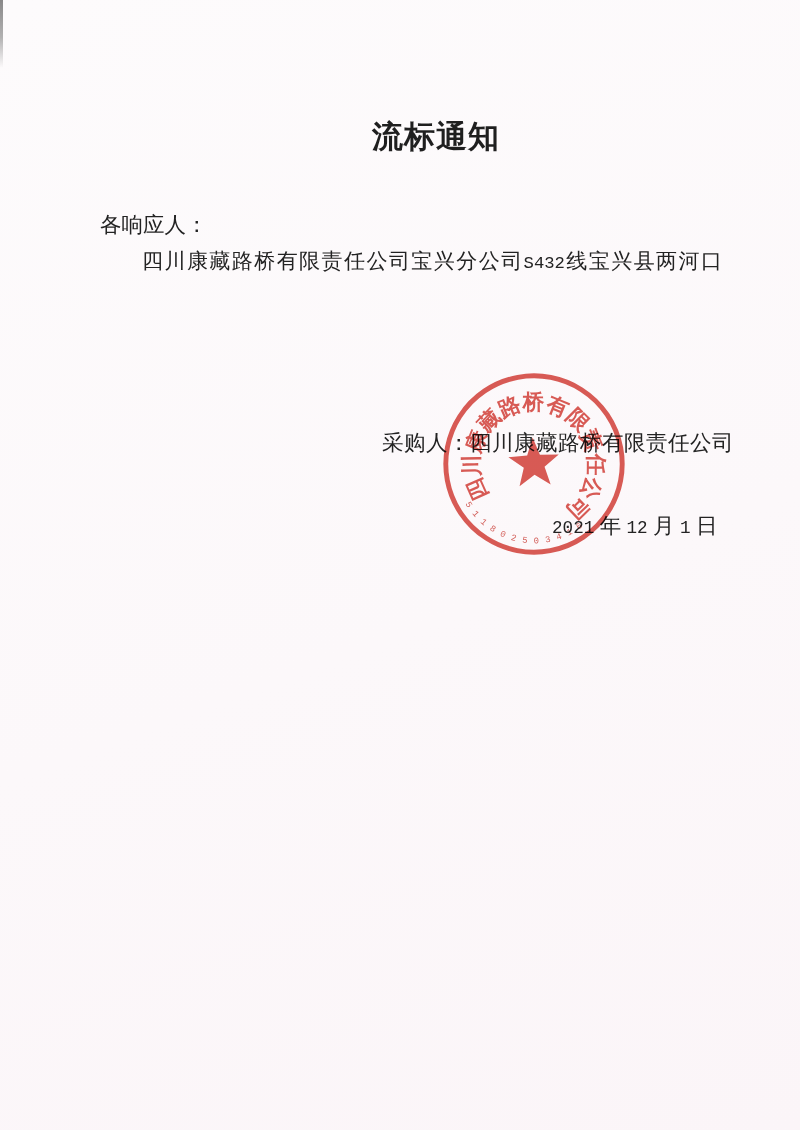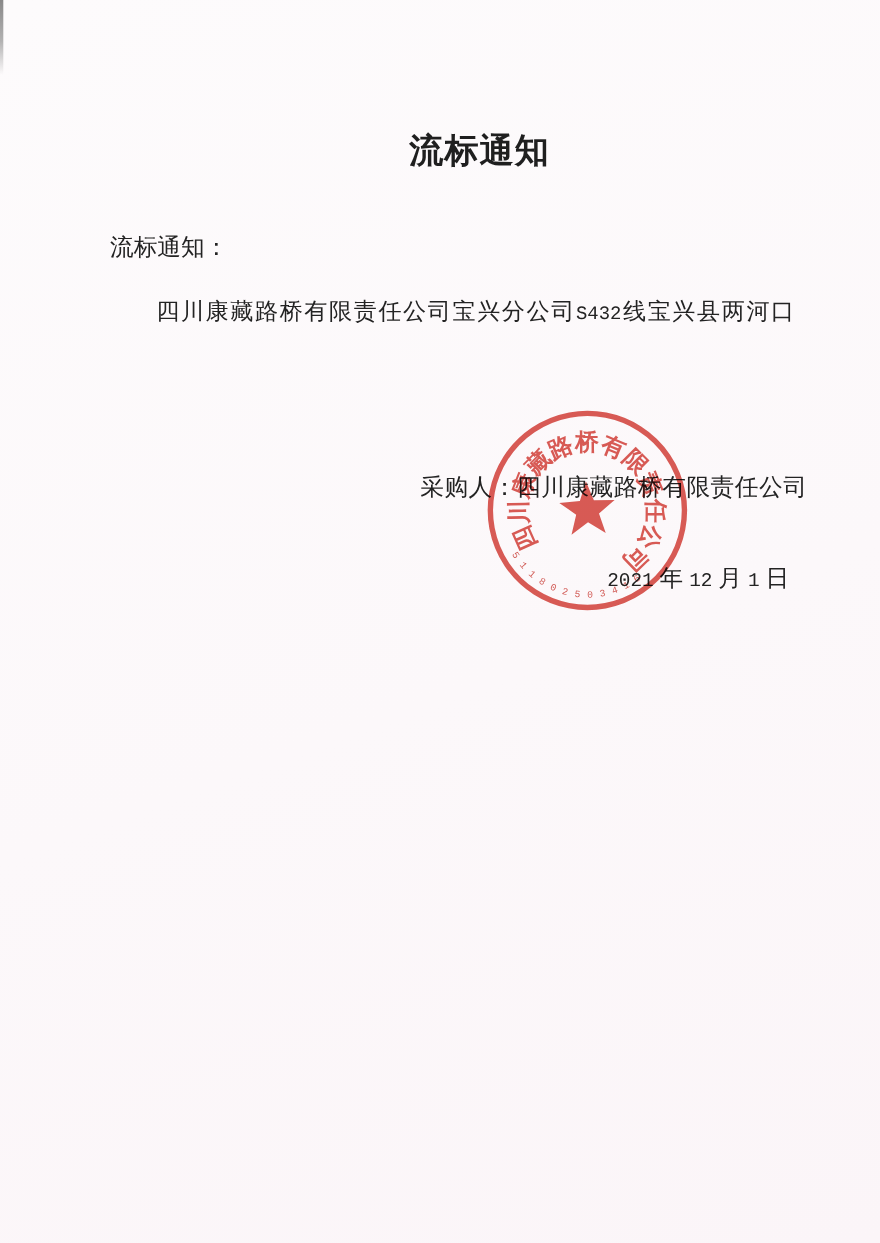--- a/index.html
+++ b/index.html
@@ -36,21 +36,20 @@
   .body-paragraph{
     position:absolute;left:100px;top:246px;width:622px;
     font-size:21px;line-height:31px;
     color:#232323;
   }
   .body-line{width:622px;}
   .body-line.justify{
     text-align:justify;
     text-align-last:justify;
     text-justify:inter-character;
-    margin-top:22px;
   }
   .body-line.indent{text-indent:2em;}
   .latin{
     font-family:"Liberation Mono","DejaVu Sans Mono",monospace;
     font-size:0.82em;
     letter-spacing:0;
   }
   .signature-line{
     position:absolute;left:382px;top:429px;
     font-size:21.5px;line-height:29px;letter-spacing:0.5px;
@@ -81,21 +80,21 @@
 </style>
 </head>
 <body>
 
 <div class="page">
 
   <div class="scan-edge"></div>
 
   <div class="doc-title">流标通知</div>
 
-  <div class="salutation">流标通知：</div>
+  <div class="salutation">各响应人：</div>
 
   <div class="body-paragraph">
       <div class="body-line justify indent">四川康藏路桥有限责任公司宝兴分公司<span class="latin">S432</span>线宝兴县两河口</div>
     </div>
 
   <div class="signature-line">采购人：四川康藏路桥有限责任公司</div>
 
   <div class="date-line"><span class="latin">2021</span> 年 <span class="latin">12</span> 月 <span class="latin">1</span> 日</div>
 
   <svg class="seal" viewBox="0 0 200 200" xmlns="http://www.w3.org/2000/svg">

